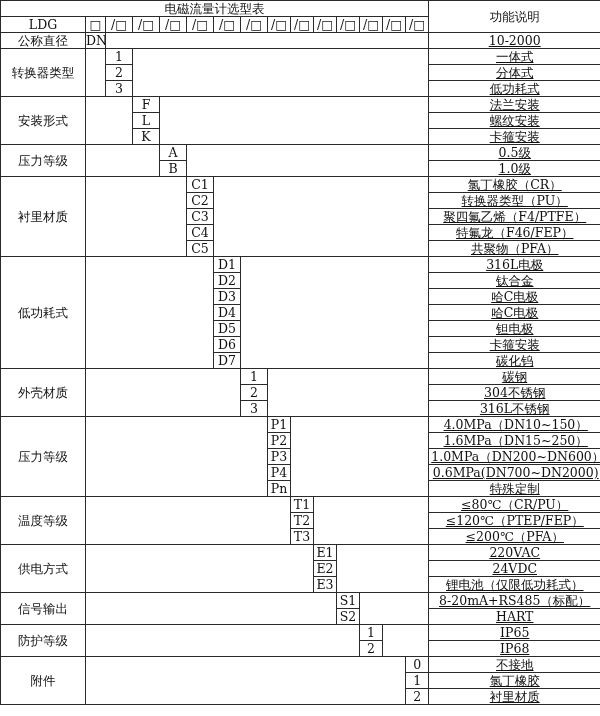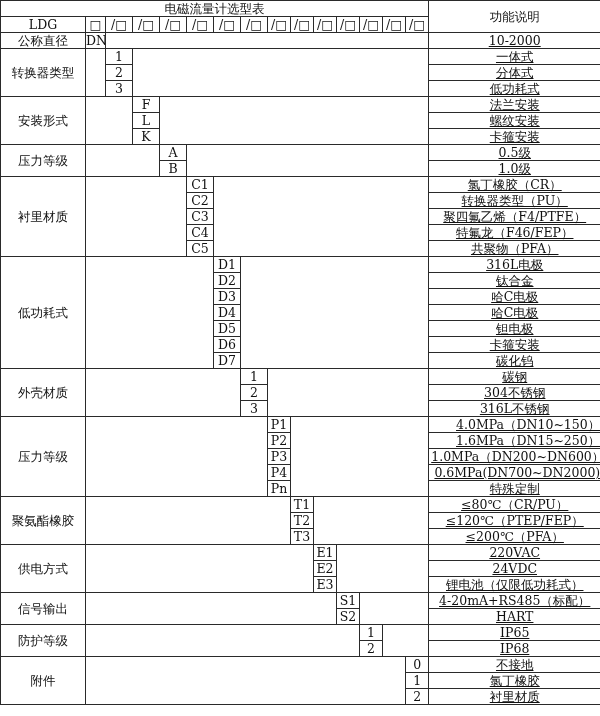--- a/index.html
+++ b/index.html
@@ -15,21 +15,21 @@
     font-size:12.5px;line-height:15px;height:15px;
     overflow:hidden;white-space:nowrap;
   }
   td.title-cell{font-size:13.5px;}
   td.func-head{font-size:13.5px;}
   td.lbl{text-align:left;padding-left:5px;font-size:13px;}
   td.model-lbl{text-align:left;padding-left:5px;font-size:12.5px;}
   td.code-cell{font-size:12px;}
   td.slot{font-size:12px;letter-spacing:0px;}
   td.desc{font-size:12.5px;text-decoration:underline;}
-  td.desc.left{text-align:right;padding-left:2px;}
+  td.desc.left{text-align:center;padding-left:2px;}
   td.empty{border:1px solid #2a2a2a;}
 </style>
 </head>
 <body>
 
 <div class="sheet">
   <table class="sel">
     <colgroup>
       <col style="width:85px">
       <col style="width:20px">
@@ -203,21 +203,21 @@
         </tr>
         <tr>
           <td class="code-cell">P4</td>
           <td class="desc left">0.6MPa(DN700~DN2000)</td>
         </tr>
         <tr>
           <td class="code-cell">Pn</td>
           <td class="desc">特殊定制</td>
         </tr>
         <tr>
-          <td class="lbl" rowspan="3">聚氨酯橡胶</td>
+          <td class="lbl" rowspan="3">温度等级</td>
           <td class="empty" rowspan="3" colspan="8"></td>
           <td class="code-cell">T1</td>
           <td class="empty" rowspan="3" colspan="5"></td>
           <td class="desc">≤80℃（CR/PU）</td>
         </tr>
         <tr>
           <td class="code-cell">T2</td>
           <td class="desc">≤120℃（PTEP/FEP）</td>
         </tr>
         <tr>
@@ -237,21 +237,21 @@
         </tr>
         <tr>
           <td class="code-cell">E3</td>
           <td class="desc">锂电池（仅限低功耗式）</td>
         </tr>
         <tr>
           <td class="lbl" rowspan="2">信号输出</td>
           <td class="empty" rowspan="2" colspan="10"></td>
           <td class="code-cell">S1</td>
           <td class="empty" rowspan="2" colspan="3"></td>
-          <td class="desc">4-20mA+RS485（标配）</td>
+          <td class="desc">8-20mA+RS485（标配）</td>
         </tr>
         <tr>
           <td class="code-cell">S2</td>
           <td class="desc">HART</td>
         </tr>
         <tr>
           <td class="lbl" rowspan="2">防护等级</td>
           <td class="empty" rowspan="2" colspan="11"></td>
           <td class="code-cell">1</td>
           <td class="empty" rowspan="2" colspan="2"></td>

